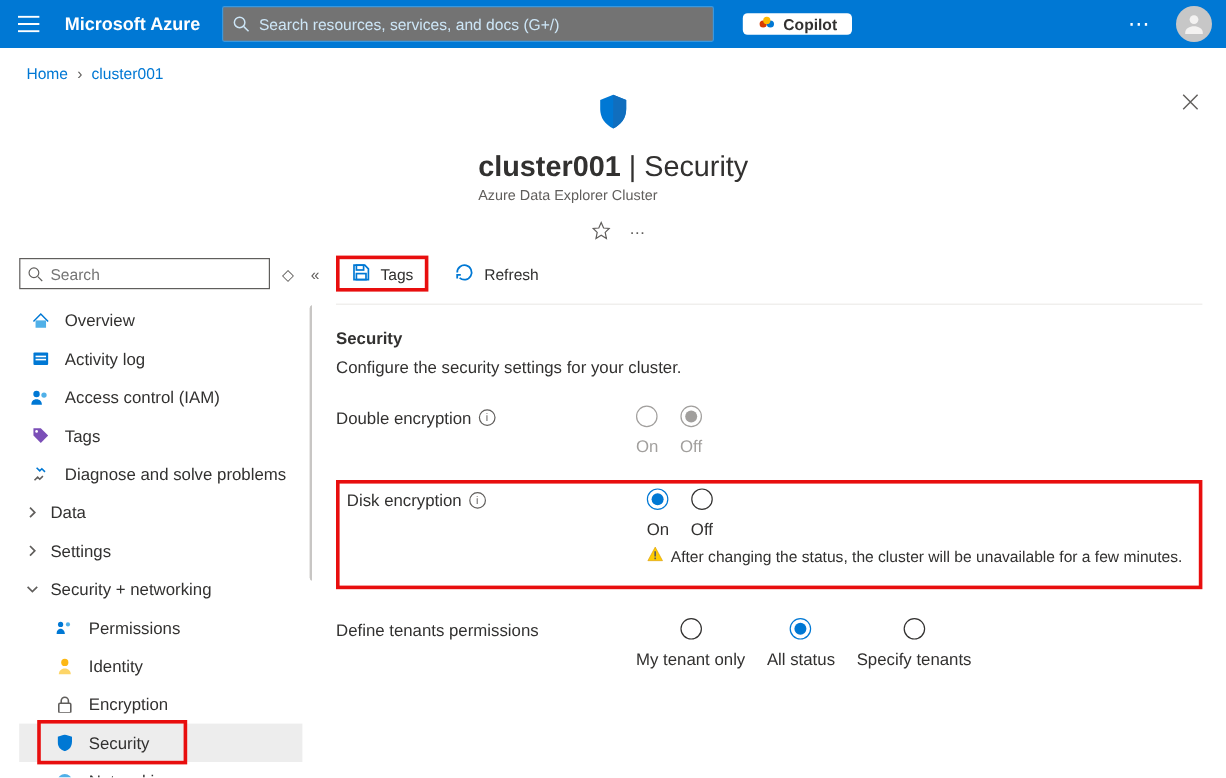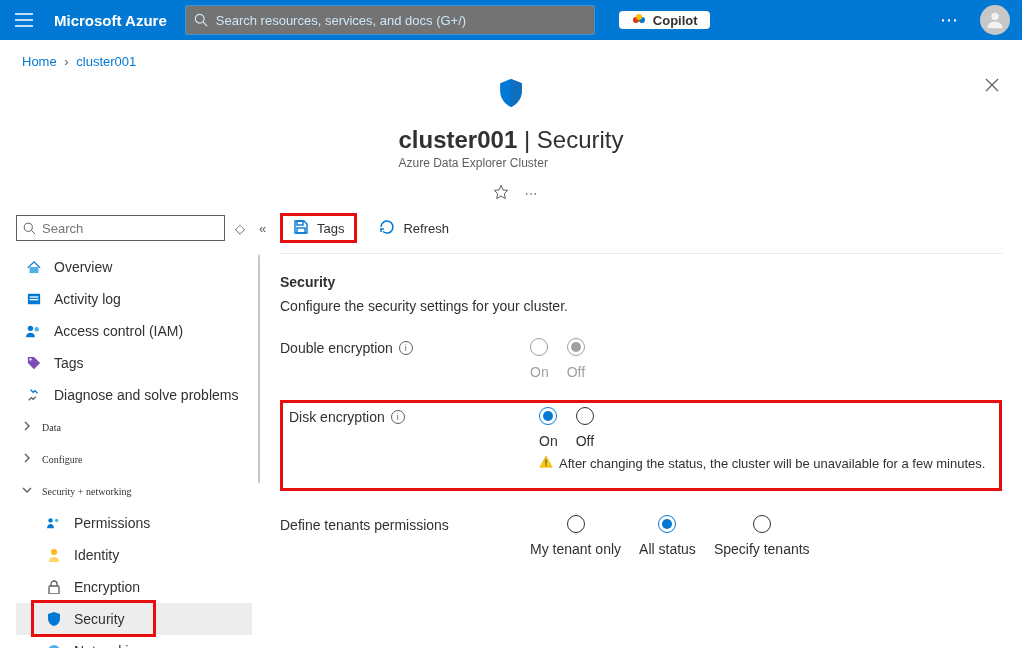--- a/index.html
+++ b/index.html
@@ -33,21 +33,21 @@
   .app-body { display:flex; flex:1; min-height:0; }
   .sidebar-col { width: 260px; border-right: none; padding: 12px 0 0 16px; position:relative; display:flex; flex-direction:column;}
   .search-row { display:flex; align-items:center; gap:6px; margin-bottom: 10px;}
   .menu-search { flex:0 0 186px; height: 26px; border: 1px solid #605e5c; display:flex; align-items:center; padding:0 6px; gap:6px;}
   .menu-search input { border:none; outline:none; flex:1; font-size:13px;}
   .pin-ic, .collapse-ic { color:#605e5c; cursor:pointer; padding:0 4px;}
   .menu-scroll { position:relative; flex:1; overflow:hidden;}
   .fake-scrollbar { position:absolute; right:-4px; top:3px; width:6px; height:230px; background:#c8c6c4; border-radius:3px;}
   .menu-list { list-style:none; padding-right:8px; }
   .menu-item { display:flex; align-items:center; height:32px; padding:0 10px 0 10px; gap:12px; cursor:pointer; font-size:14px; color:#323130;}
-  .menu-heading { display:flex; align-items:center; height:32px; padding:0 10px 0 6px; gap:10px; cursor:pointer; font-size:10px;font-family:Liberation Serif, serif;}
+  .menu-heading { display:flex; align-items:center; height:32px; padding:0 10px 0 6px; gap:10px; cursor:pointer; font-size:14px;}
   .menu-item.level2 { padding-left: 30px; }
   .menu-item.selected { background:#ededed; border-left: 3px solid #0078d4; margin-left:-16px; padding-left: 43px; font-weight:400;}
   .ic { width:16px; display:flex; justify-content:center; color:#0078d4;}
   .ic.gray { color:#605e5c;}
   .chev-ic { color:#605e5c; }
 
   .content { flex:1; padding: 10px 20px 0 20px; display:flex; flex-direction:column;}
   .toolbar { display:flex; align-items:center; gap: 12px; border-bottom: 1px solid #edebe9; padding-bottom: 10px;}
   .tool-btn { display:flex; align-items:center; gap:8px; height:30px; padding: 0 10px; cursor:pointer; color:#323130;}
   .tool-btn .ico { color:#0078d4;}
@@ -208,21 +208,21 @@
         <li class="menu-heading">
             <span class="chev-ic"><svg width="10" height="10" viewBox="0 0 10 10">
                 <path d="M3 1l4 4-4 4" stroke="#605e5c" fill="none" stroke-width="1.4"></path>
               </svg></span>
             <span>Data</span>
           </li>
         <li class="menu-heading">
             <span class="chev-ic"><svg width="10" height="10" viewBox="0 0 10 10">
                 <path d="M3 1l4 4-4 4" stroke="#605e5c" fill="none" stroke-width="1.4"></path>
               </svg></span>
-            <span>Configure</span>
+            <span>Settings</span>
           </li>
         <li class="menu-heading">
             <span class="chev-ic"><svg width="10" height="10" viewBox="0 0 10 10">
                 <path d="M1 3l4 4 4-4" stroke="#605e5c" fill="none" stroke-width="1.4"></path>
               </svg></span>
             <span>Security + networking</span>
           </li>
         <li class="menu-item level2">
             <span class="ic">
               <svg width="14" height="12" viewBox="0 0 16 12">

